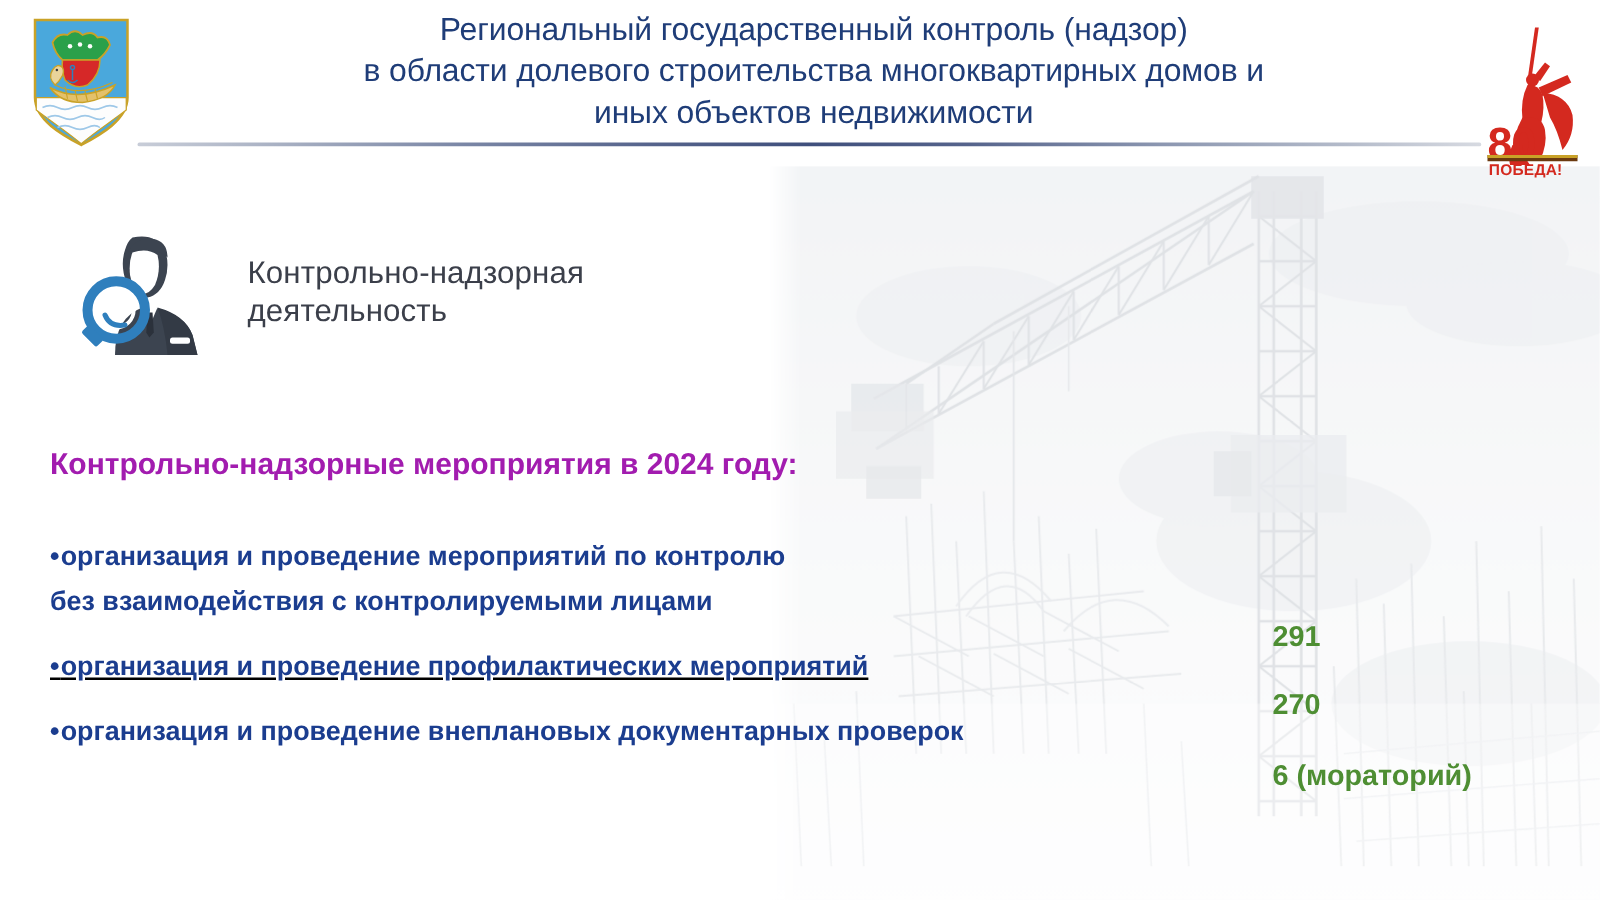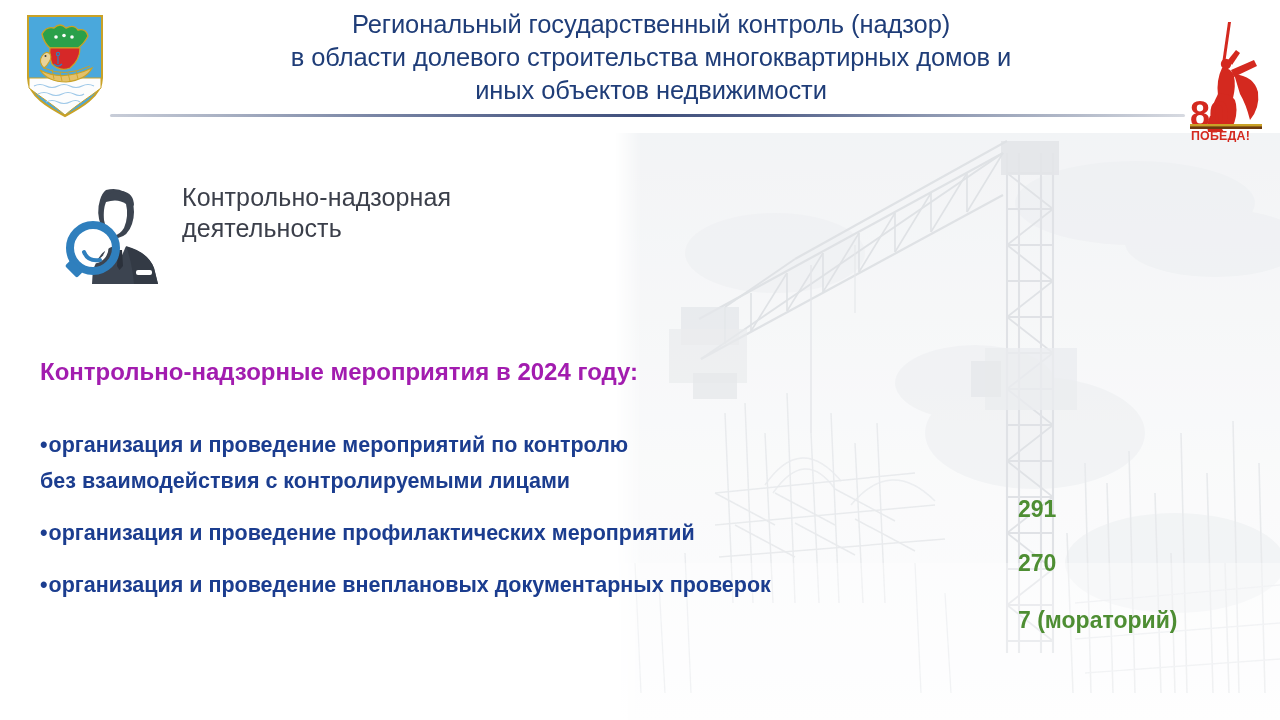--- a/index.html
+++ b/index.html
@@ -78,21 +78,21 @@
     border-radius: 2px;
   }
 
   .victory-logo {
     position: absolute; right: 12px; top: 20px; width: 84px; height: 122px;
   }
 
   
   .knd-badge {
     position: absolute; left: 62px; top: 182px; z-index: 3;
-    display: flex; align-items: flex-start; gap: 8px;
+    display: flex; align-items: center; gap: 24px;
   }
   .knd-icon { width: 112px; height: 104px; flex: 0 0 auto; }
   .knd-label {
     font-family: "Liberation Sans", sans-serif;
     font-weight: 400;
     font-size: 25px;
     line-height: 31px;
     color: #3b3f4a;
     white-space: pre-line;
     letter-spacing: .1px;
@@ -159,21 +159,21 @@
     font-size: 23px;
     line-height: 36px;
     color: #4e8e33;
     white-space: nowrap;
     position: absolute;
   }
 
   
   .row1 { margin-bottom: 16px; }
   .row1 .bullet-value { left: 978px; top: 136px; }
-  .row2 { margin-bottom: 16px; }
+  .row2 { margin-bottom: 16px; text-decoration: underline; }
   .row2 .bullet-value { left: 978px; top: 190px; }
   .row3 { margin-bottom: 16px; }
   .row3 .bullet-value { left: 978px; top: 247px; }
   .row4 .bullet-value { left: 978px; top: 303px; }
 </style>
 </head>
 <body>
 
 <div class="slide">
 
@@ -472,19 +472,19 @@
       <div class="bullet-value">291</div>
     </div>
 
     <div class="bullet-row row2">
       <div class="bullet-text"><span class="dot">•</span><span>организация и проведение профилактических мероприятий</span></div>
       <div class="bullet-value">270</div>
     </div>
 
     <div class="bullet-row row3">
       <div class="bullet-text"><span class="dot">•</span><span>организация и проведение внеплановых документарных проверок</span></div>
-      <div class="bullet-value">7 (мораторий)</div>
+      <div class="bullet-value">6 (мораторий)</div>
     </div>
 
 
   </div>
 
 </div>
 
 </body></html>

